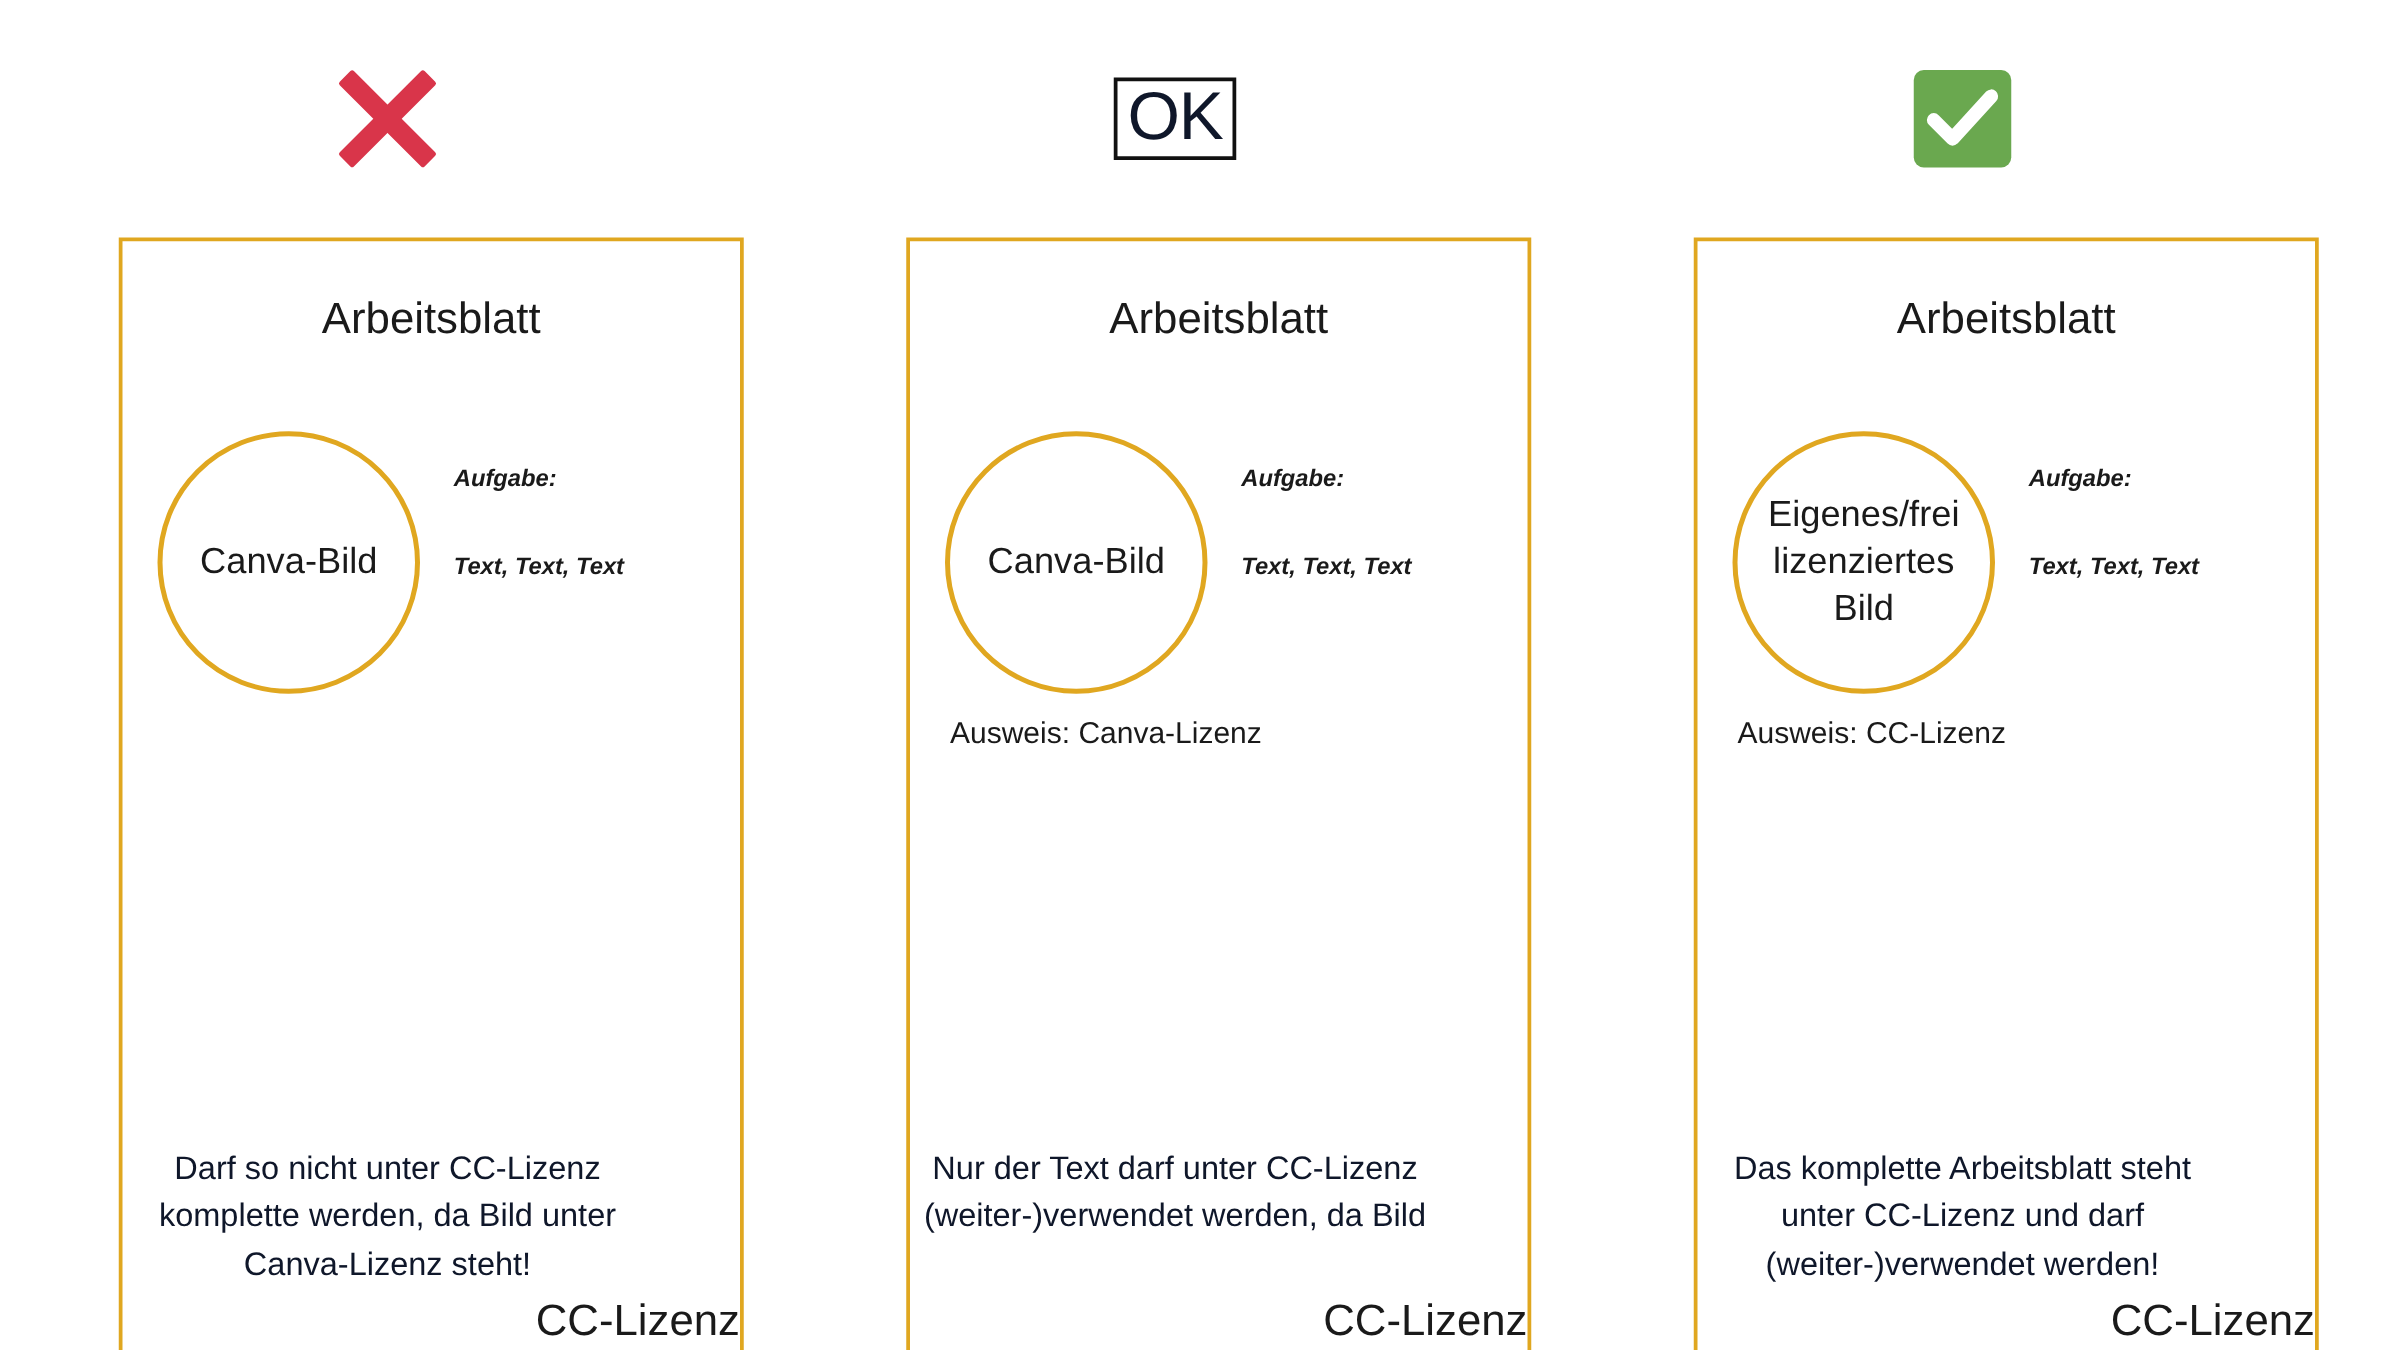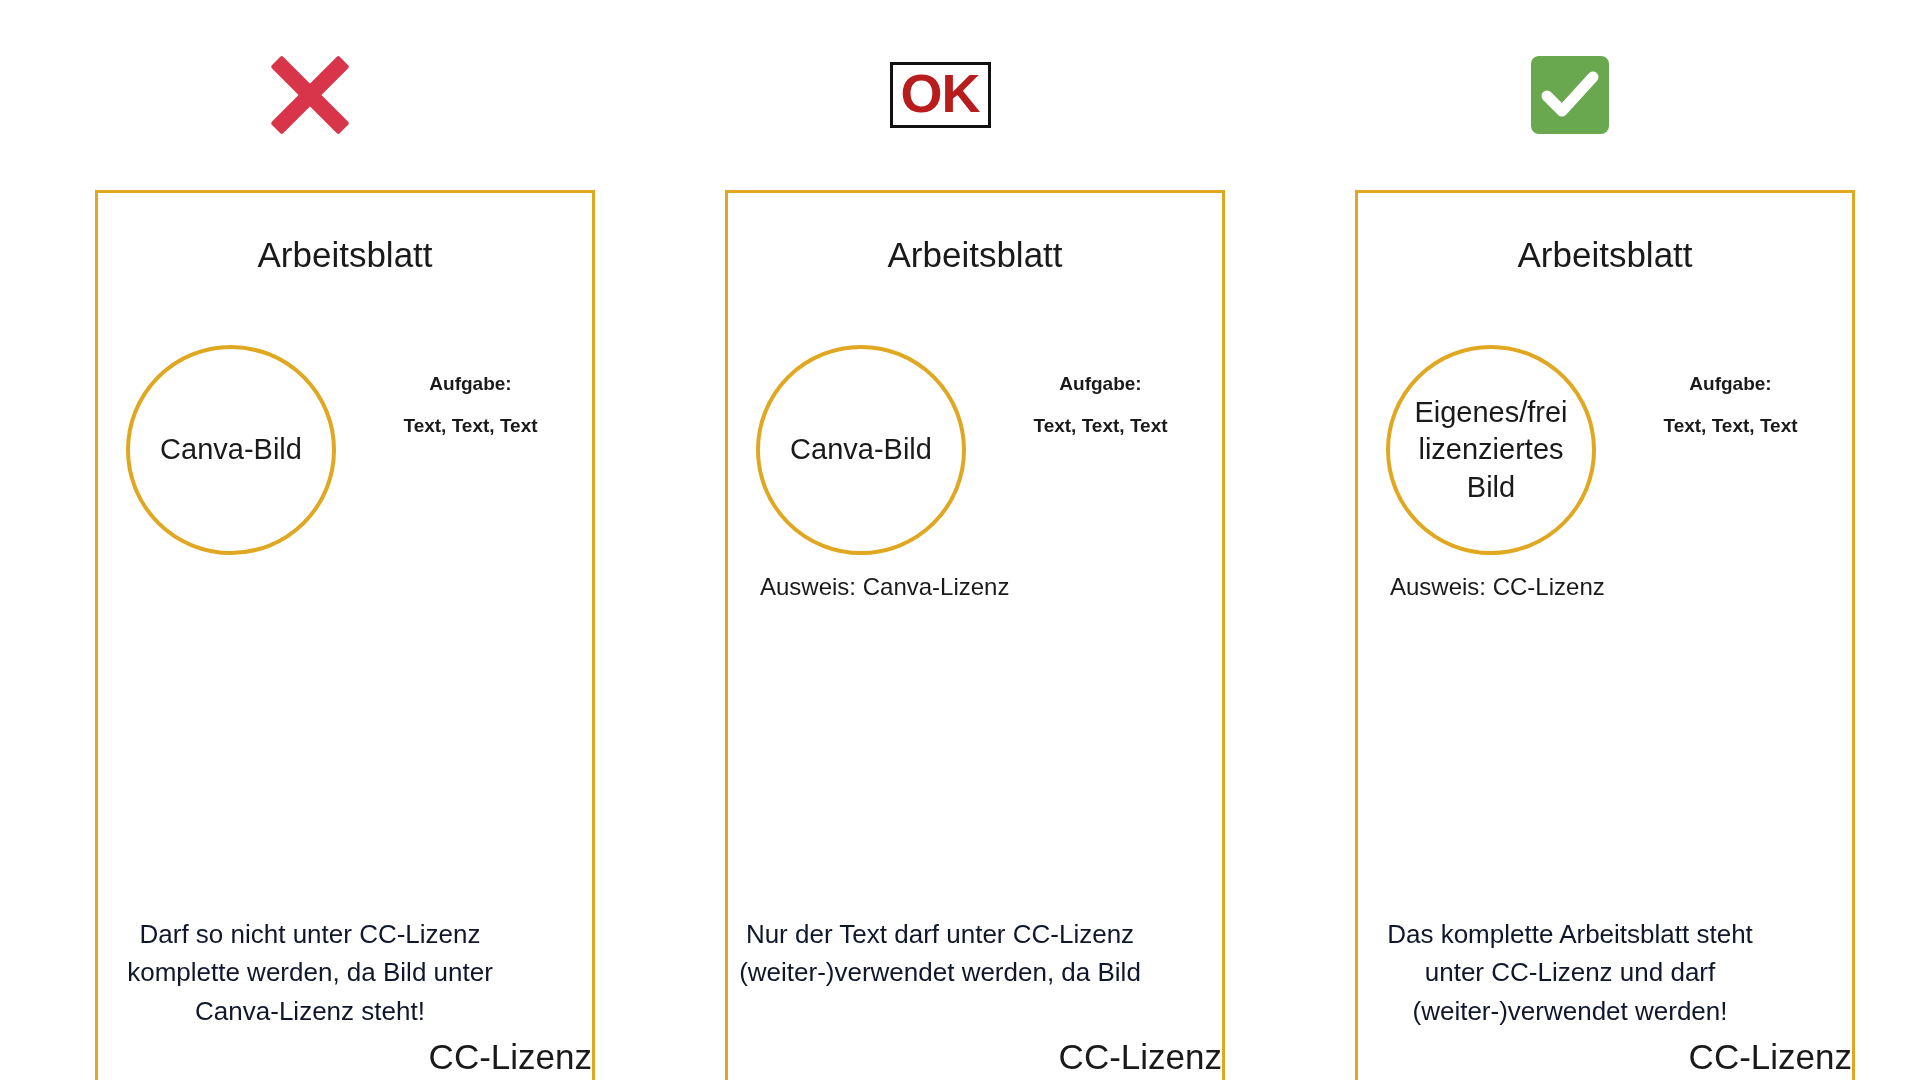--- a/index.html
+++ b/index.html
@@ -59,25 +59,25 @@
     background: #d9354a;
     border-radius: 2px;
   }
   .mark-cross::before { transform: translate(-50%, -50%) rotate(45deg); }
   .mark-cross::after  { transform: translate(-50%, -50%) rotate(-45deg); }
 
   .mark-ok {
     border: 3px solid #111111;
     padding: 1px 8px 4px 8px;
     font-size: 54px;
-    font-weight: bold;
+    font-weight: normal;
     line-height: 1.02;
     letter-spacing: -1px;
     font-family: "Liberation Sans", sans-serif;
-    color: #b91c1c;
+    color: #0f172a;
     background: #ffffff;
   }
 
   .mark-check {
     width: 78px;
     height: 78px;
     background: #6aa84f;
     border-radius: 8px;
     position: relative;
   }
@@ -126,29 +126,29 @@
     color: #1a1a1a;
     padding: 0 6px;
     box-sizing: border-box;
   }
 
   .task-block {
     position: absolute;
     top: 180px;
     left: 265px;
     width: 215px;
-    text-align: center;
+    font-style: italic;
   }
   .task-label {
     font-size: 19px;
     font-weight: bold;
     color: #1a1a1a;
   }
   .task-text {
-    margin-top: 20px;
+    margin-top: 48px;
     font-size: 19px;
     font-weight: bold;
     color: #1a1a1a;
   }
 
   .ausweis {
     position: absolute;
     top: 380px;
     left: 32px;
     font-size: 24px;

